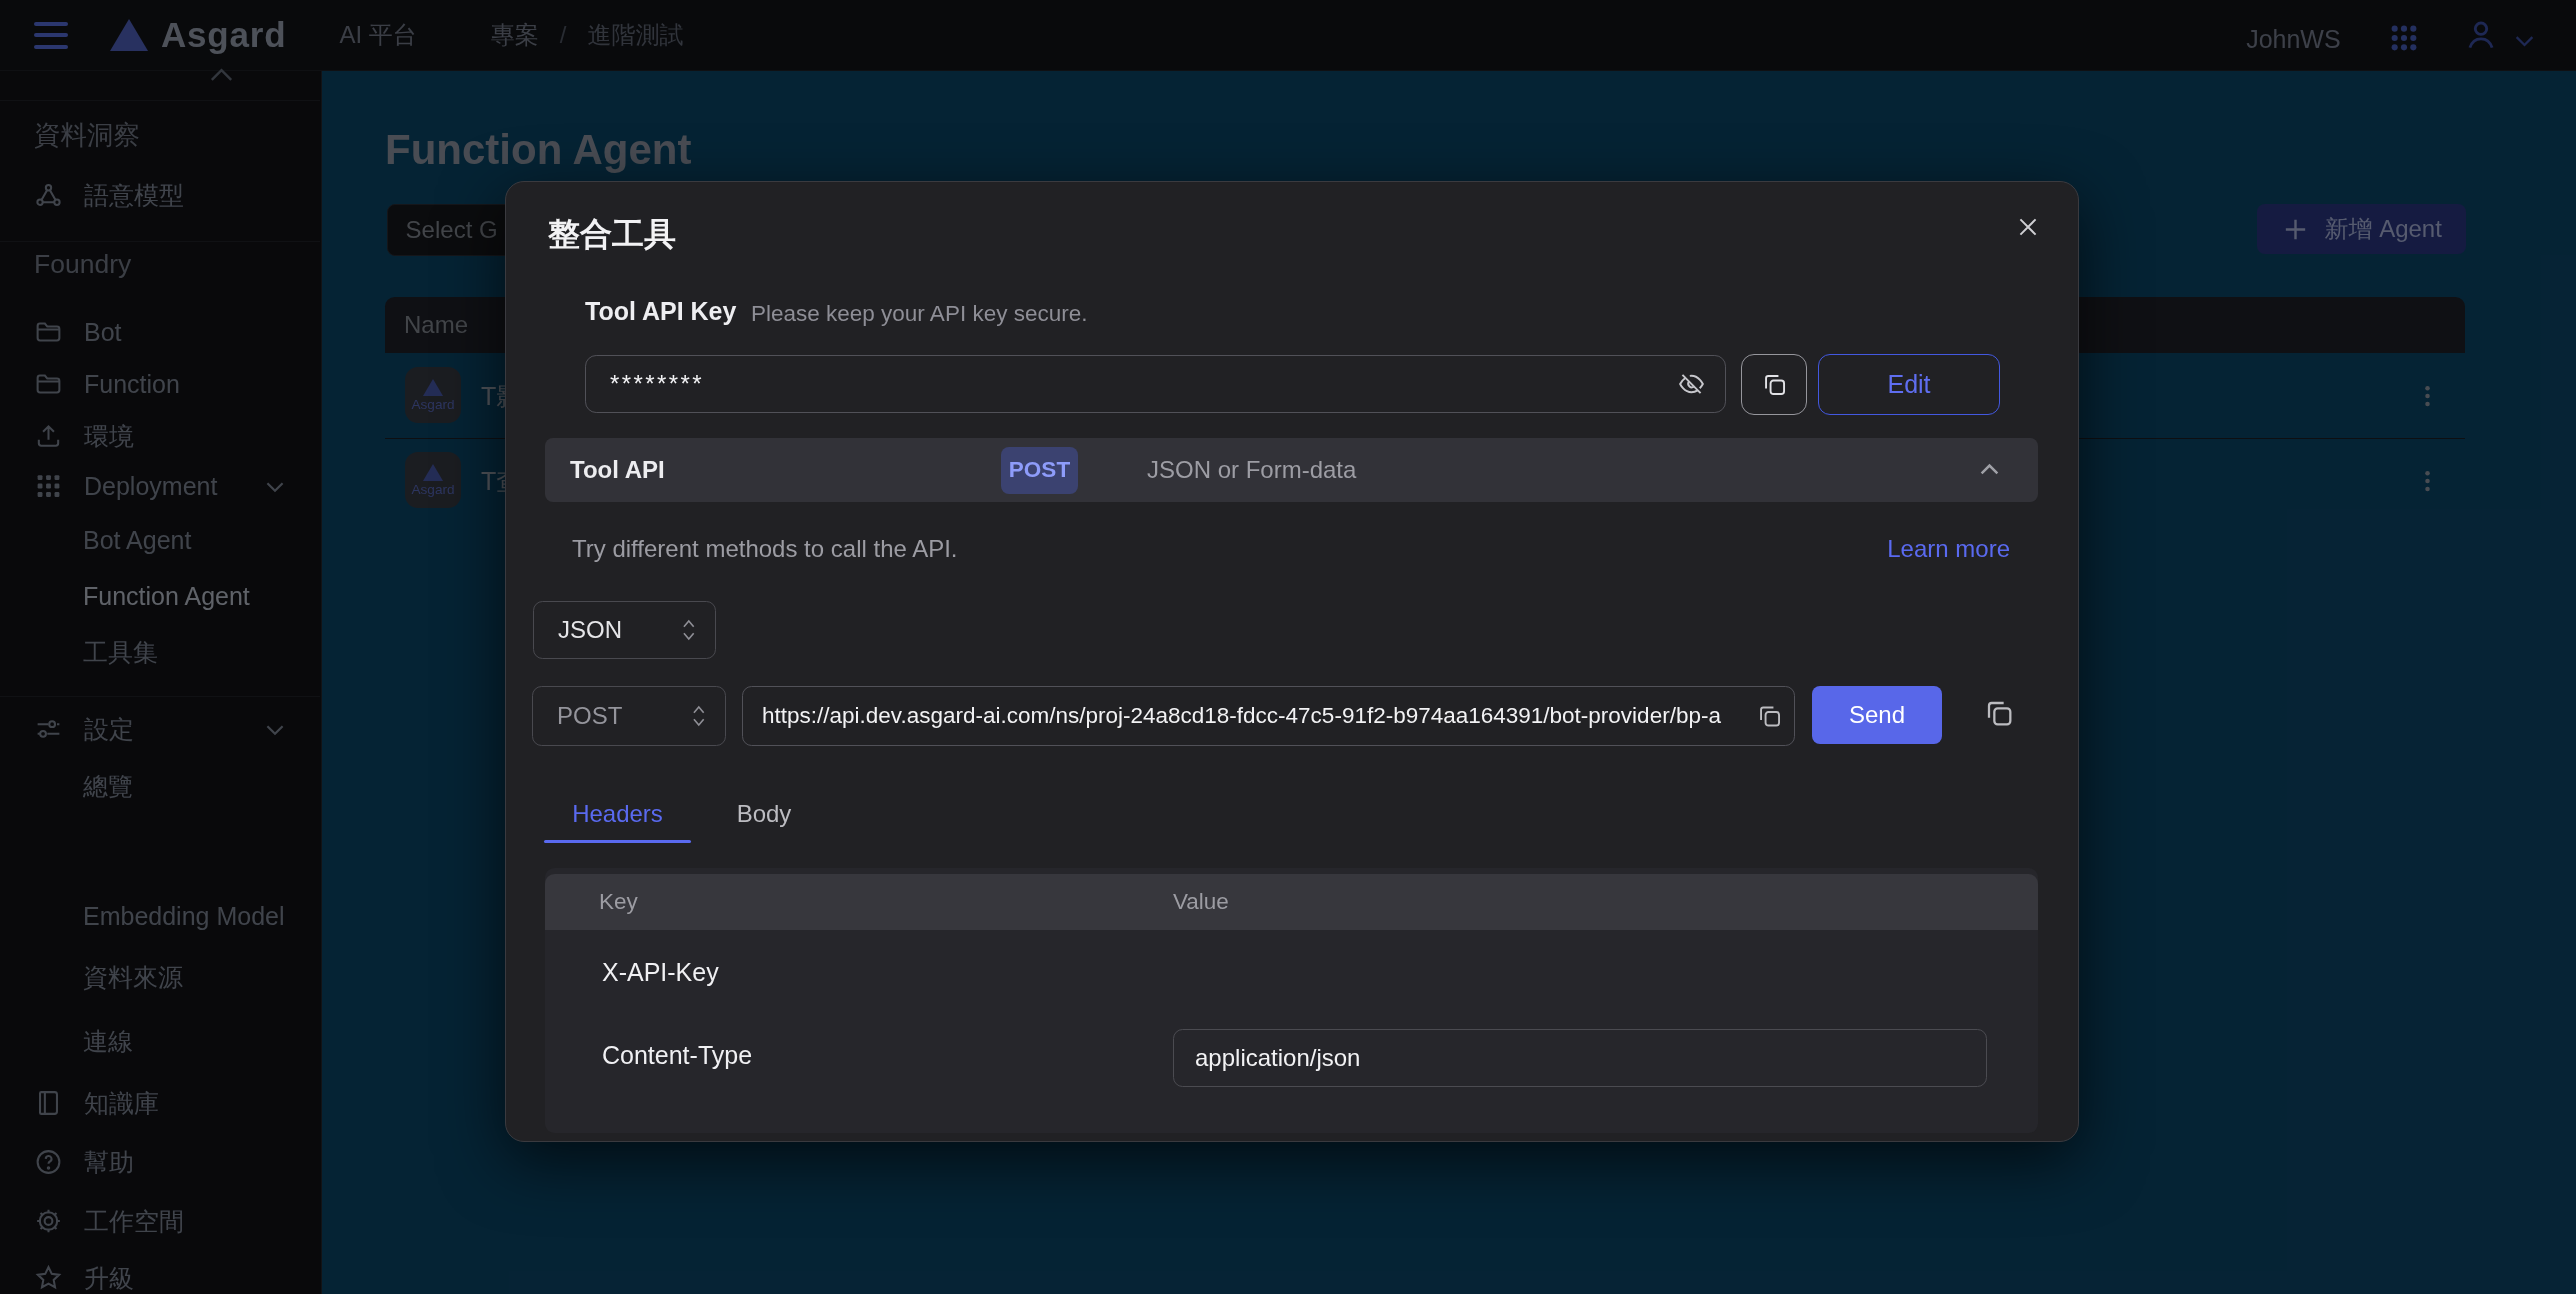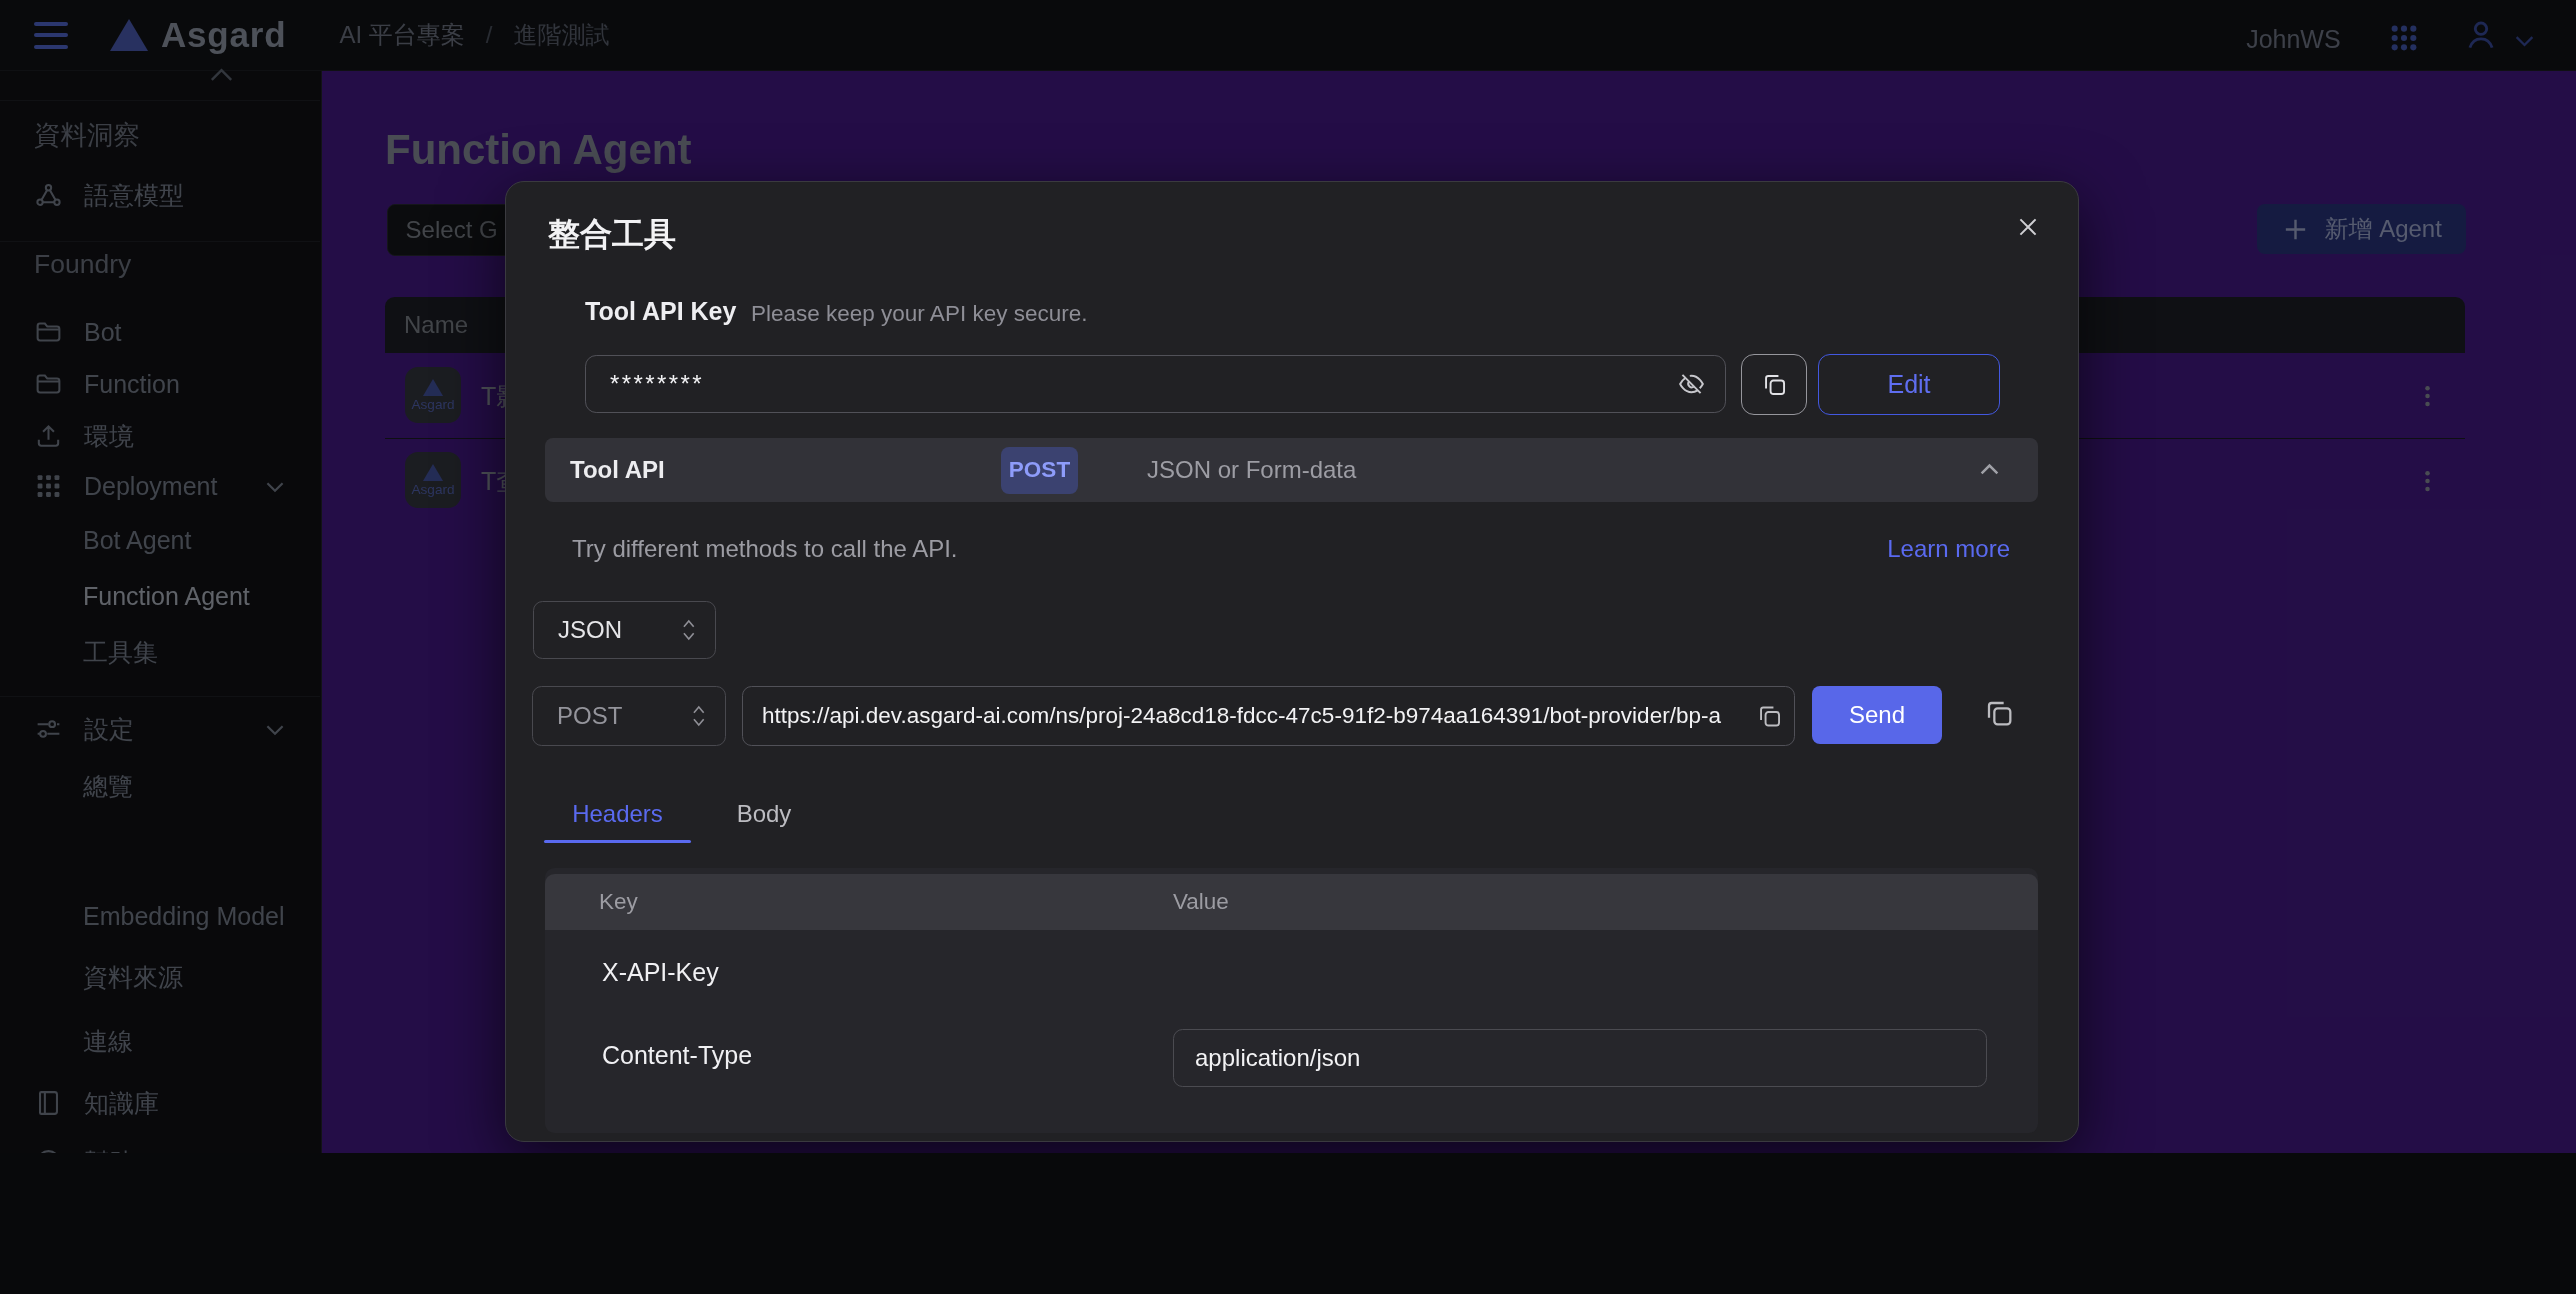--- a/index.html
+++ b/index.html
@@ -1,29 +1,29 @@
 <!DOCTYPE html>
 <html style="font-size:13px"><head>
 <meta charset="utf-8">
 <style>
   html,body{margin:0;padding:0;background:#08090b;}
-  #app{position:relative;width:2576px;height:1153px;overflow:hidden;
-       font-family:"Liberation Sans","DejaVu Sans",sans-serif;background:#4c1d95;}
+  #app{position:relative;width:2576px;height:1294px;overflow:hidden;
+       font-family:"Liberation Sans","DejaVu Sans",sans-serif;background:#0c4a6e;}
   svg{display:block}
   
   #topbar{position:absolute;left:0;top:0;width:2576px;height:70px;background:#14161b;
           border-bottom:0.8px solid #212329;display:flex;align-items:center;}
   .burger{margin-left:34px;width:34px;height:27px;display:flex;flex-direction:column;justify-content:space-between;cursor:pointer}
   .burger i{display:block;height:4px;border-radius:2.4px;background:#5b73e8}
   .logo-tri{width:0;height:0;border-left:19px solid transparent;border-right:19px solid transparent;
             border-bottom:32px solid #5568c8;margin-left:42px;}
   .brand{margin-left:13px;font-size:35px;font-weight:600;color:#a2aabb;letter-spacing:0.8px}
   .navitem{font-size:24px;color:#7b8292}
   .nav-platform{margin-left:53px}
-  .nav-project{}
+  .nav-project{margin-left:74px}
   .bc-sep{margin-left:21px;color:#555c6a;font-size:24px}
   .nav-current{margin-left:21px;color:#666d7c}
   #topbar-right{margin-left:auto;display:flex;align-items:flex-end;margin-right:27px}
   .username{font-size:25px;color:#7f8798;margin-right:47px}
   .tb-ic{margin-right:42px;color:#4d64c8}
   .tb-ic2{color:#3f54b0;margin-right:11.2px}
   
   #sidebar{position:absolute;left:0;top:71px;width:321px;height:1224px;background:#131418;
            border-right:0.8px solid #26282e;}
   .side-divider{position:absolute;left:0;width:320px;height:0.8px;background:#22242a}

